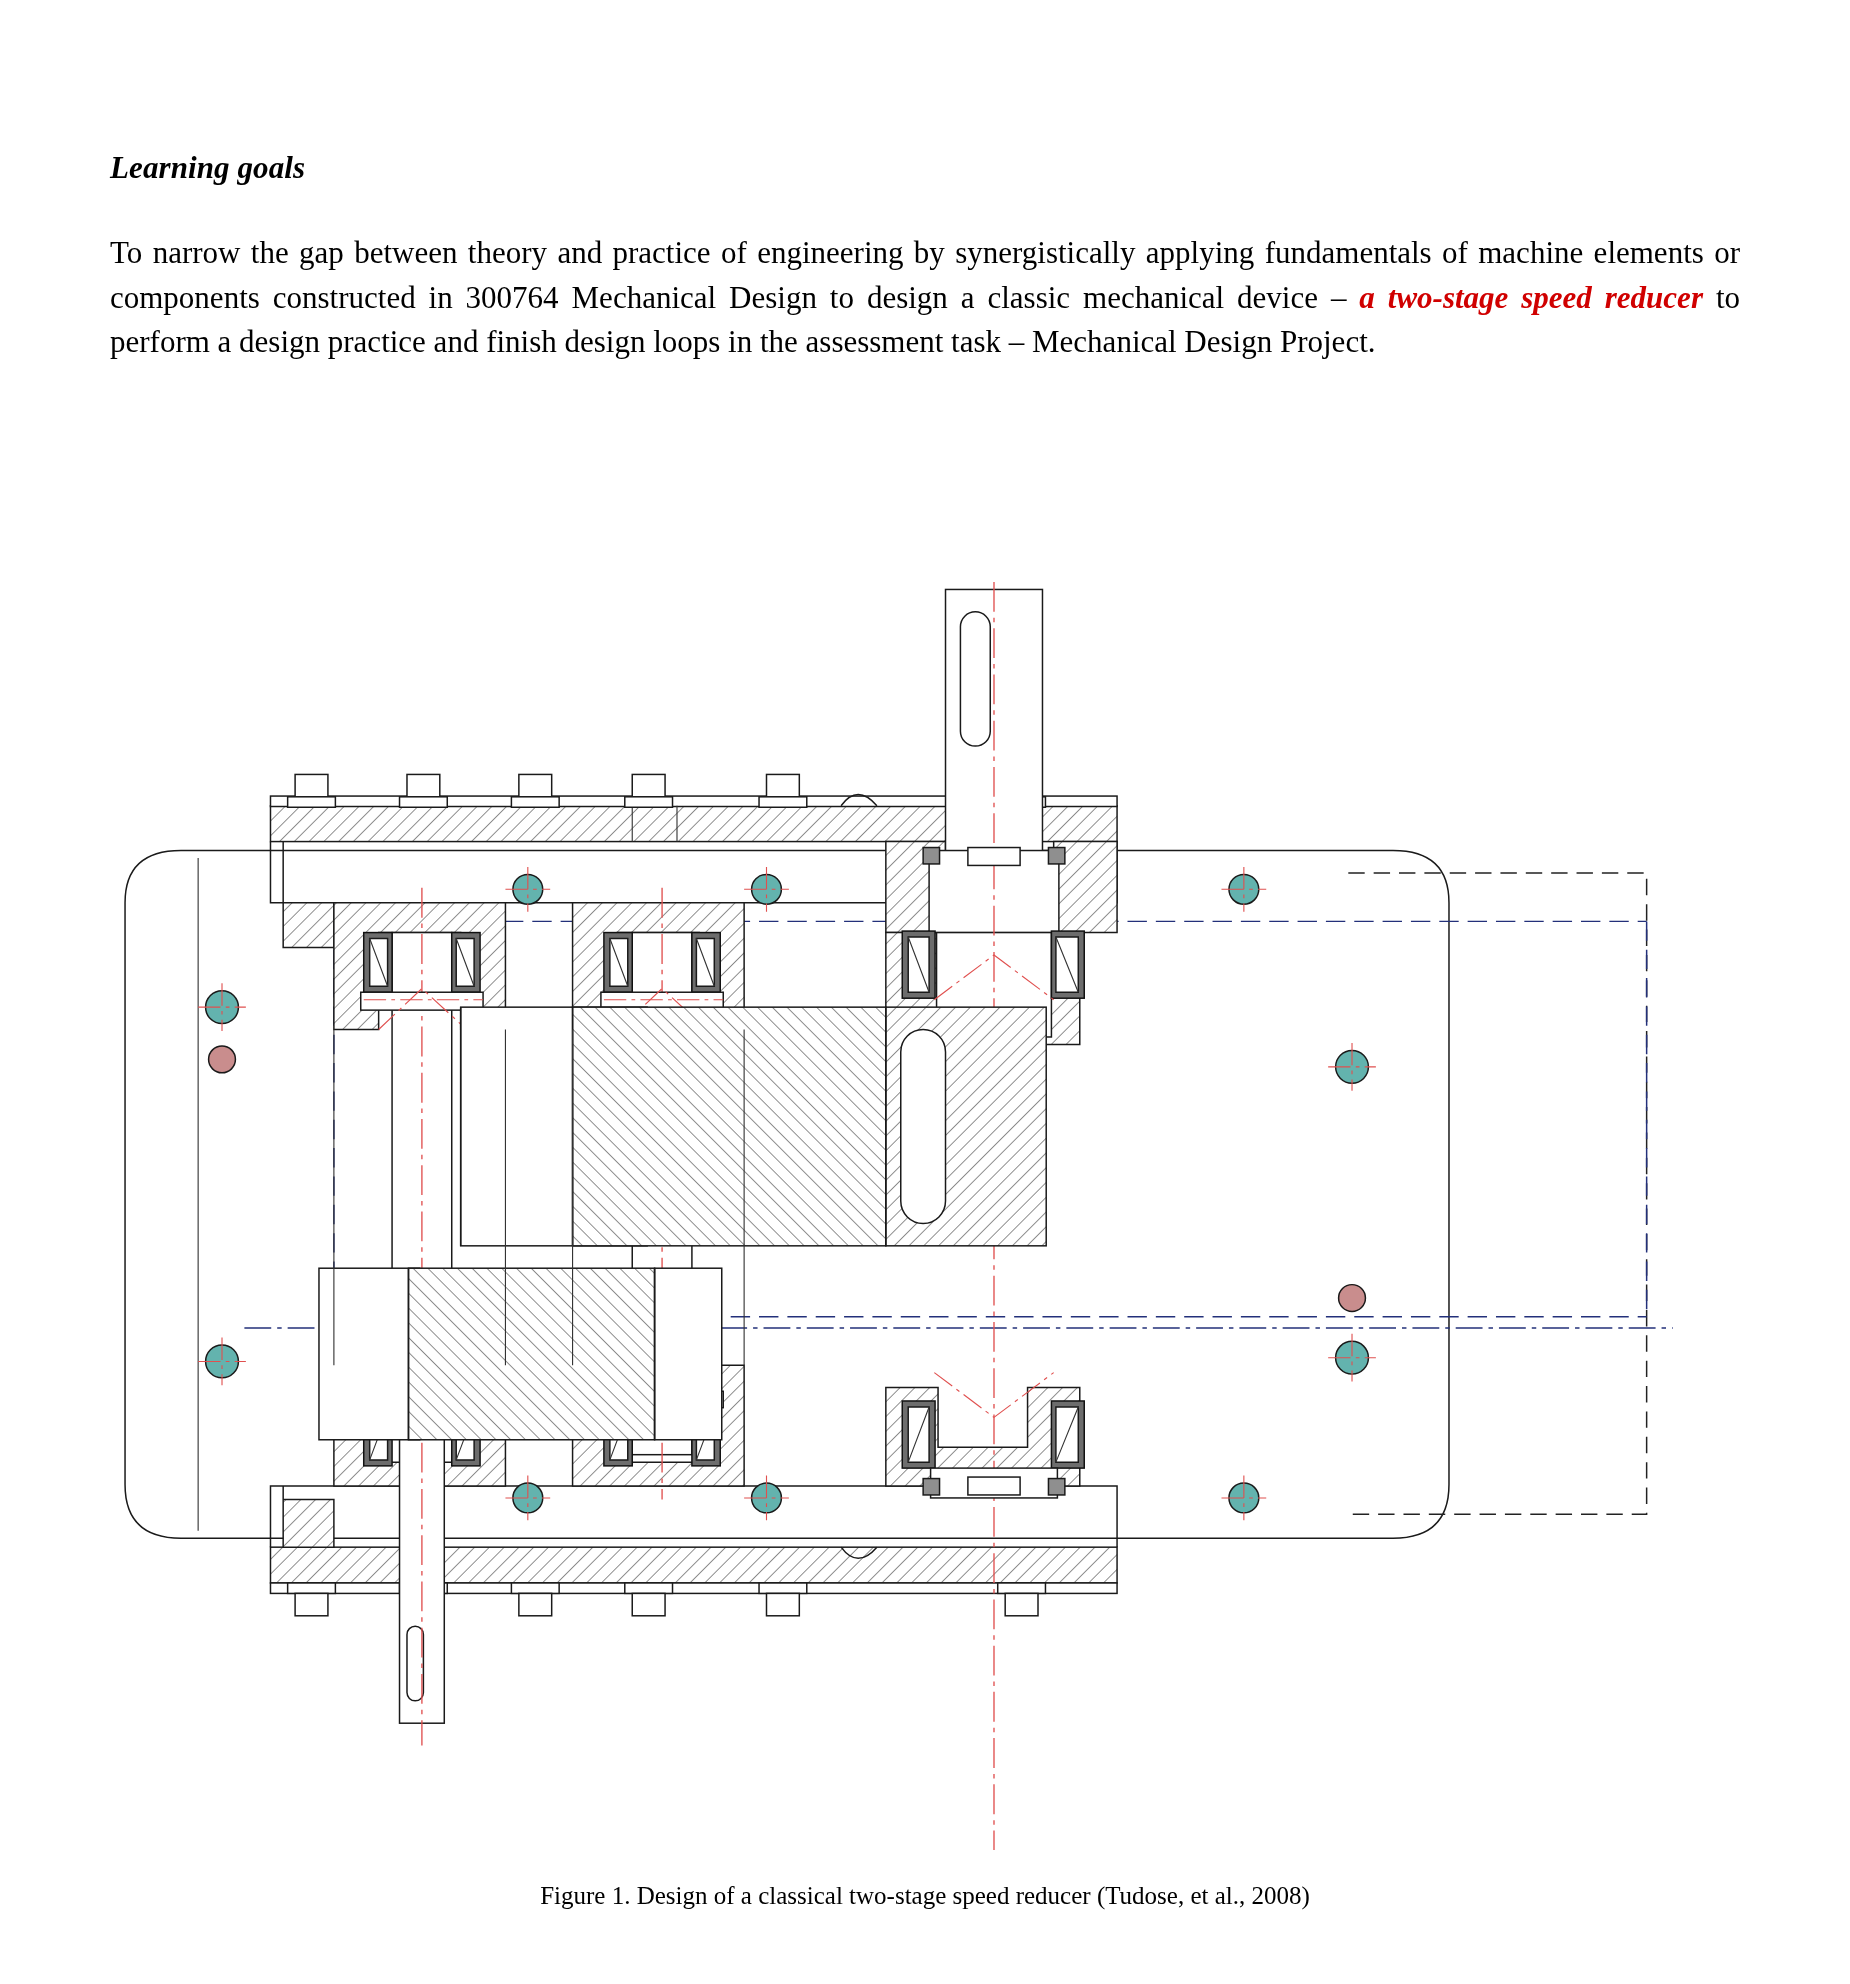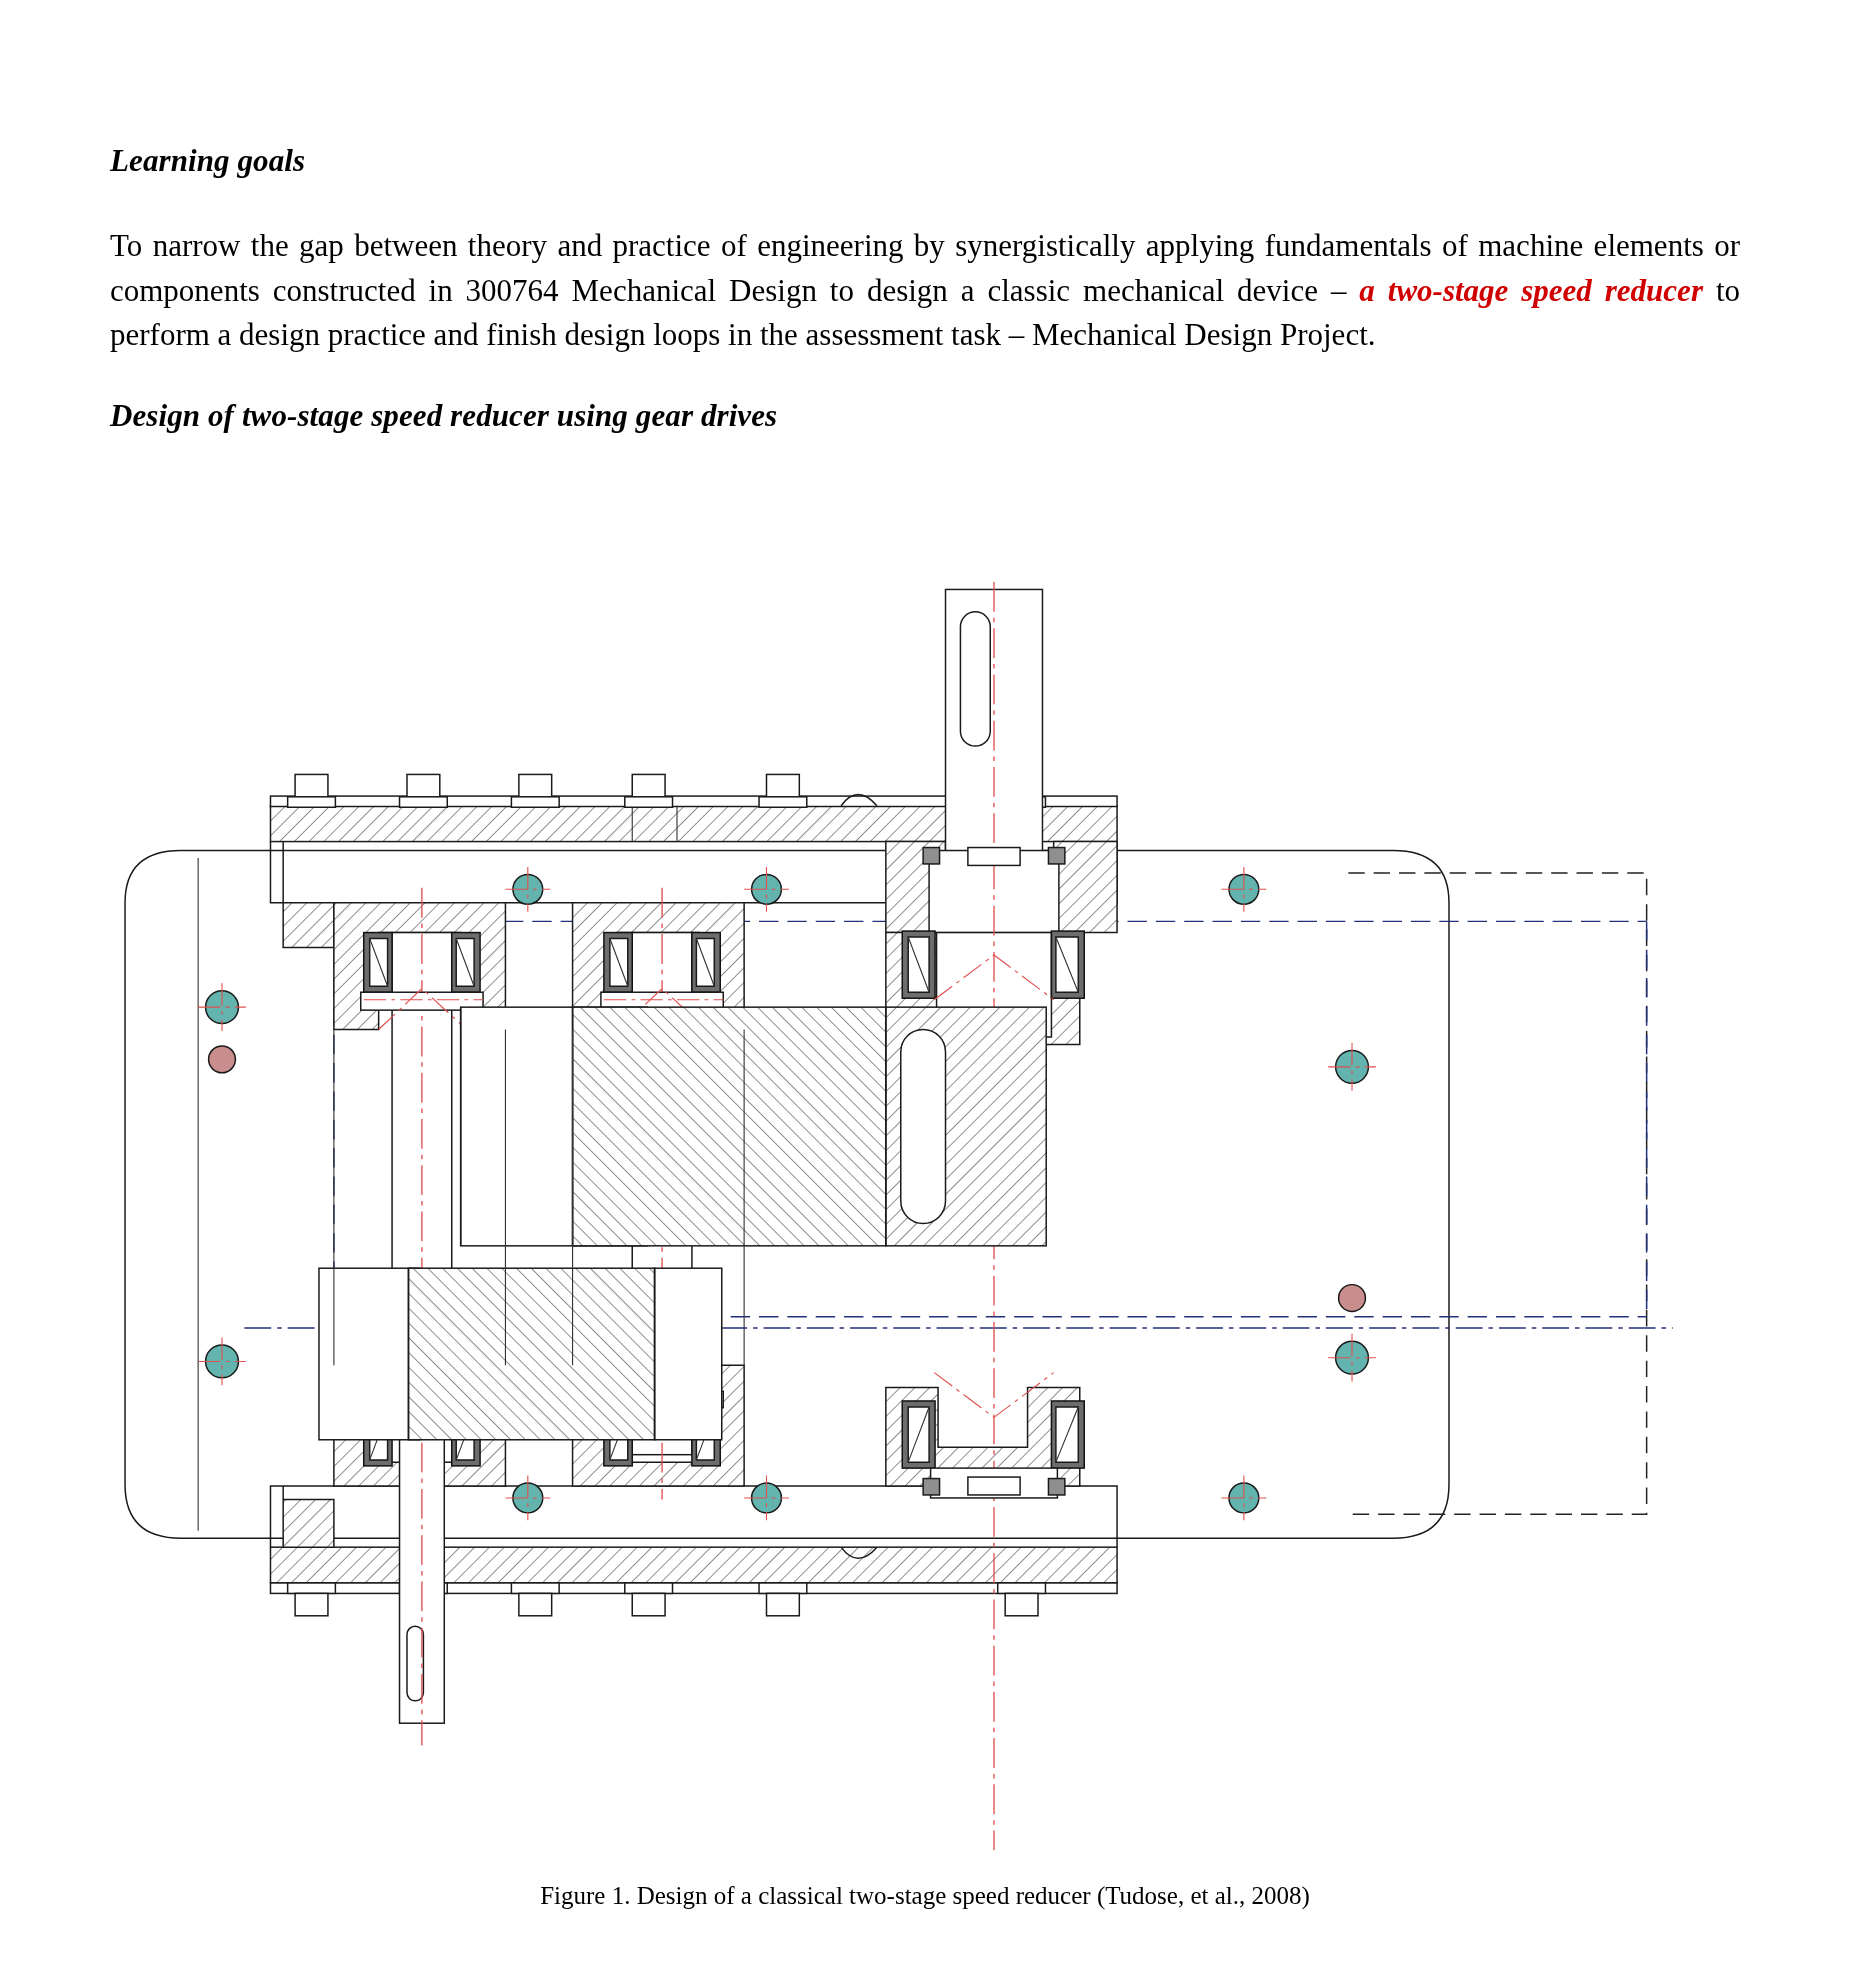--- a/index.html
+++ b/index.html
@@ -25,21 +25,21 @@
   .content {
     position: absolute;
     left: 110px;
     top: 142px;
     width: 1630px;
   }
   h2.section-heading {
     font-size: 31px;
     font-weight: bold;
     font-style: italic;
-    margin: 0 0 0 0;
+    margin: 7px 0 0 0;
     line-height: 1.2;
     letter-spacing: 0.1px;
   }
   p.body-text {
     font-size: 31px;
     line-height: 1.44;
     margin: 0;
     text-align: justify;
     text-justify: inter-word;
   }
@@ -94,21 +94,20 @@
   <div class="content">
 
     <h2 class="section-heading">Learning goals</h2>
 
     <div class="spacer-lg"></div>
 
     <p class="body-text"><span>To narrow the gap between theory and practice of engineering by synergistically applying fundamentals of machine elements or components constructed in 300764 Mechanical Design to design a classic mechanical device – </span><span class="emph-red">a two-stage speed reducer</span><span> to perform a design practice and finish design loops in the assessment task – Mechanical Design Project.</span></p>
 
     <div class="spacer-md"></div>
 
-    <h2 class="section-heading">Design of two-stage speed reducer using gear drives</h2>
 
     <div class="spacer-lg"></div>
 
 
   </div>
 
   <div class="figure-wrap">
     <svg class="drawing" viewBox="0 0 2185 1700" xmlns="http://www.w3.org/2000/svg">
       <defs>
         <pattern id="hatchA" patternUnits="userSpaceOnUse" width="14" height="14" patternTransform="rotate(45)">

